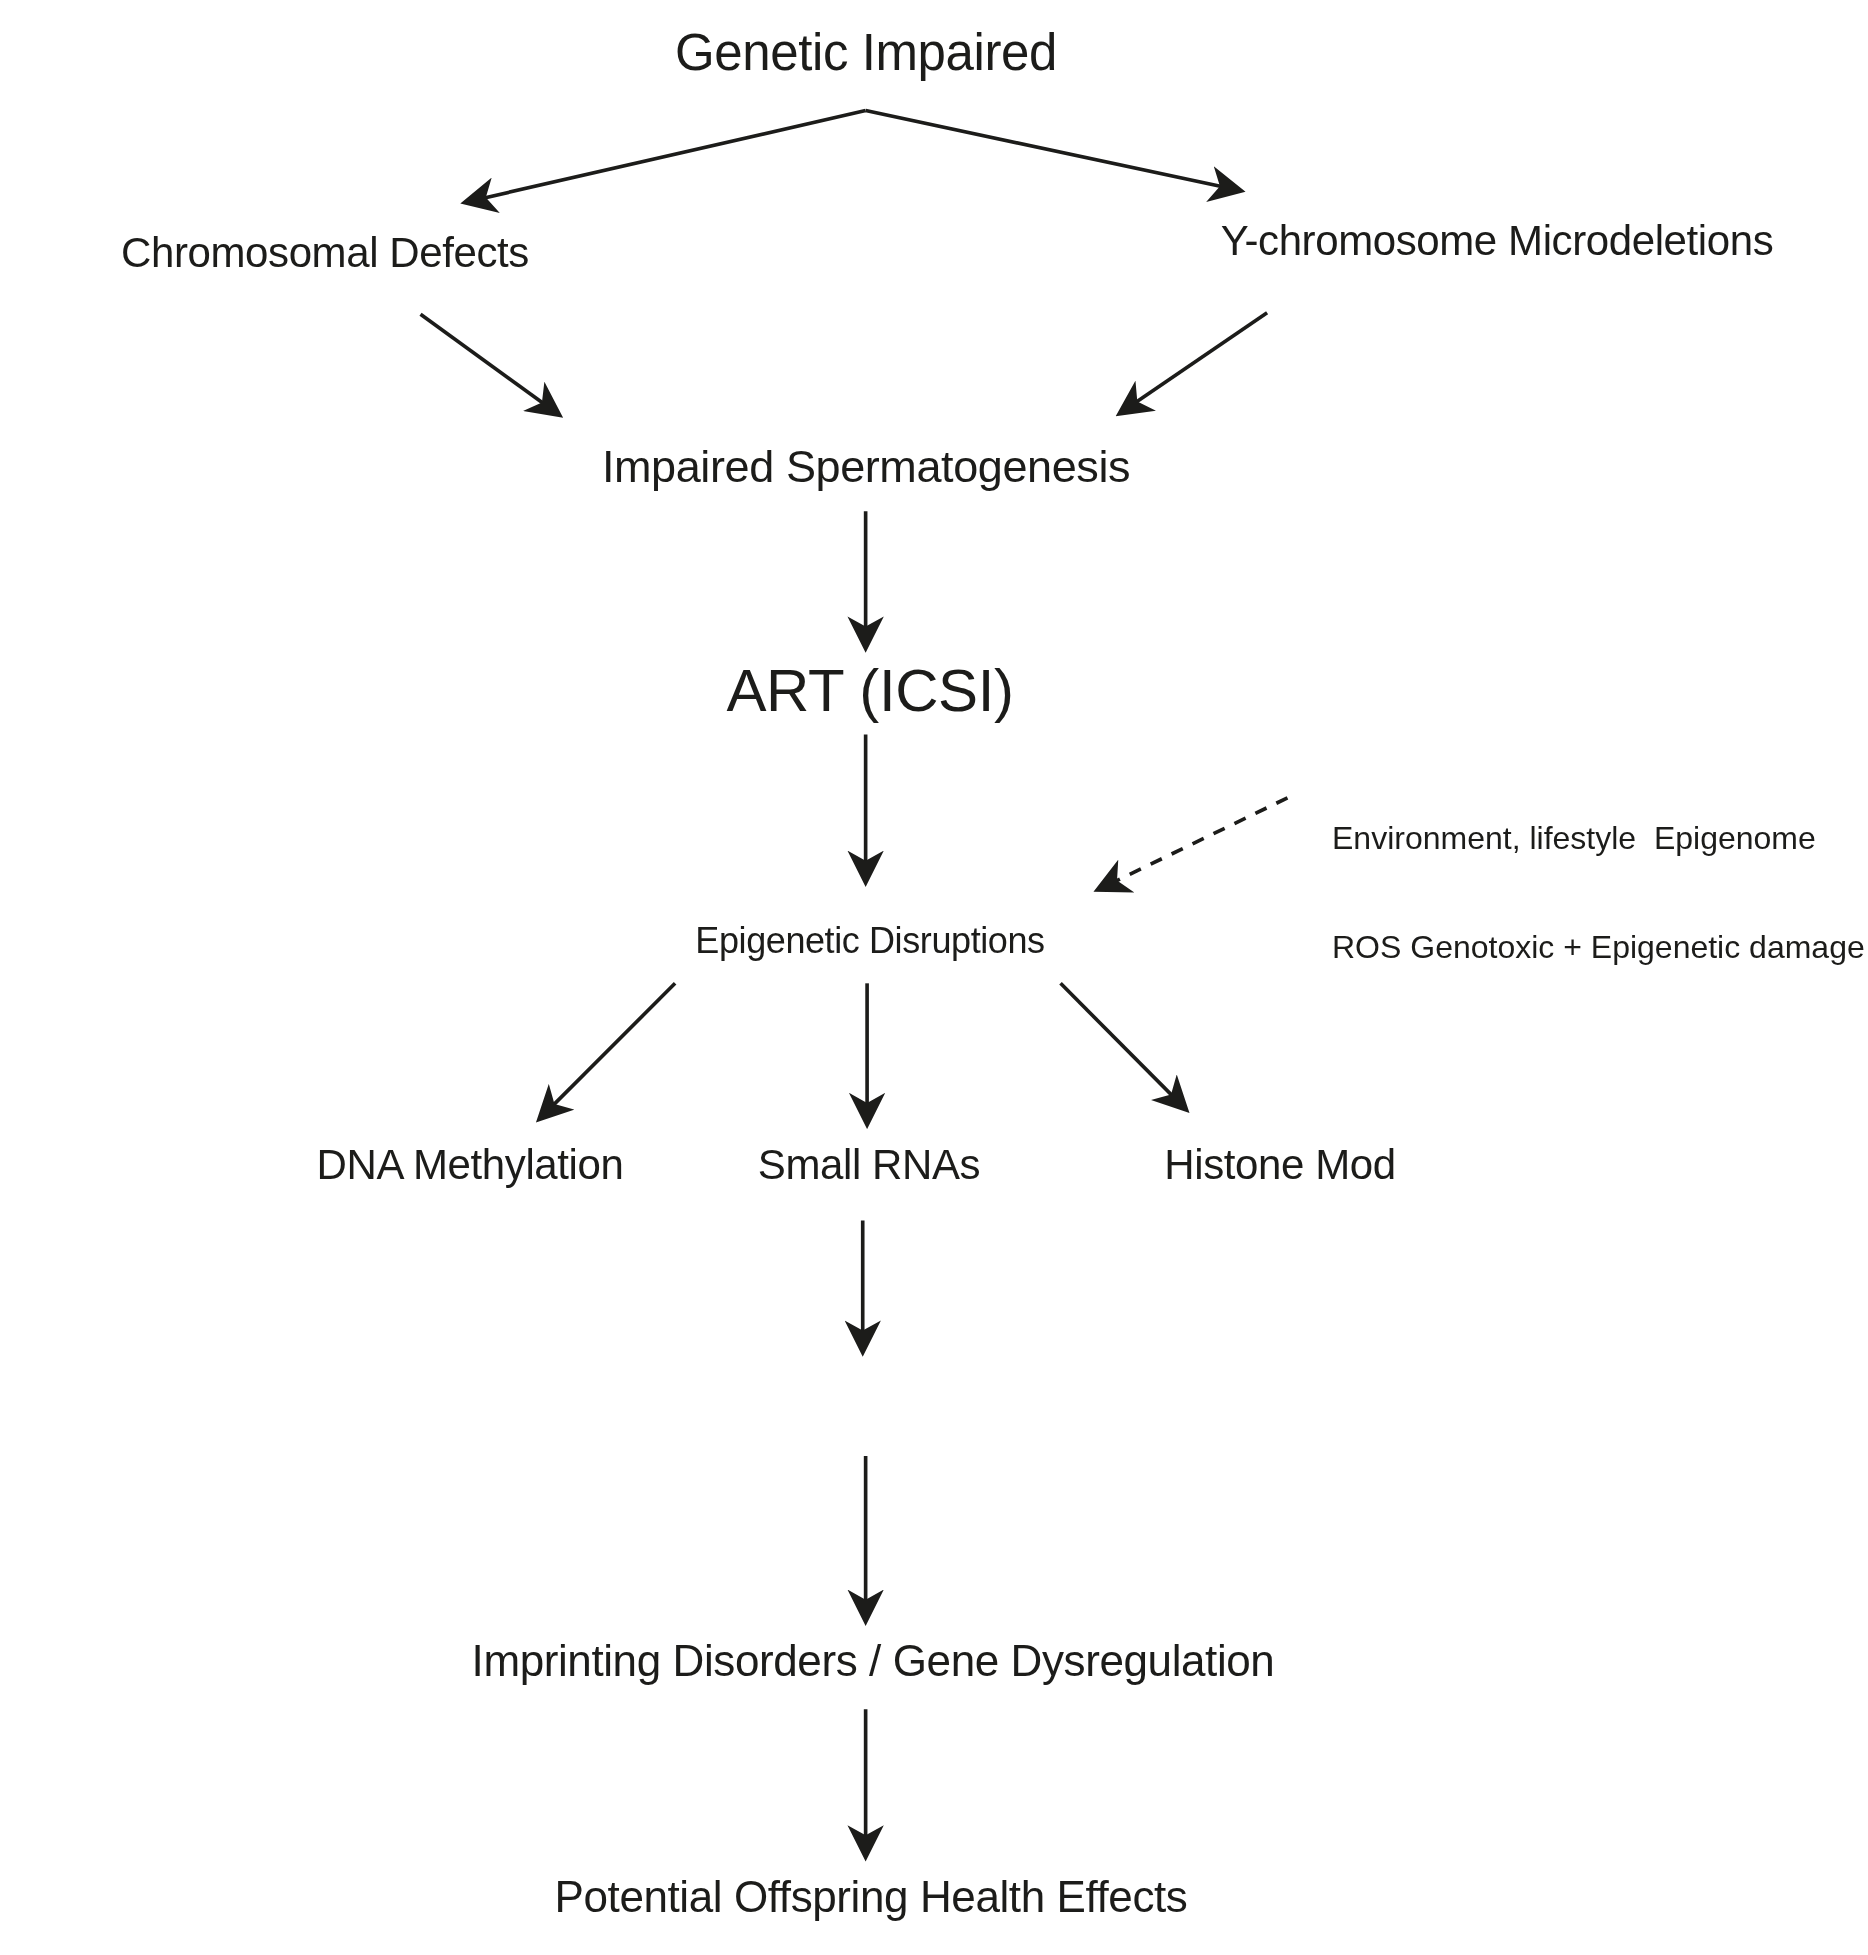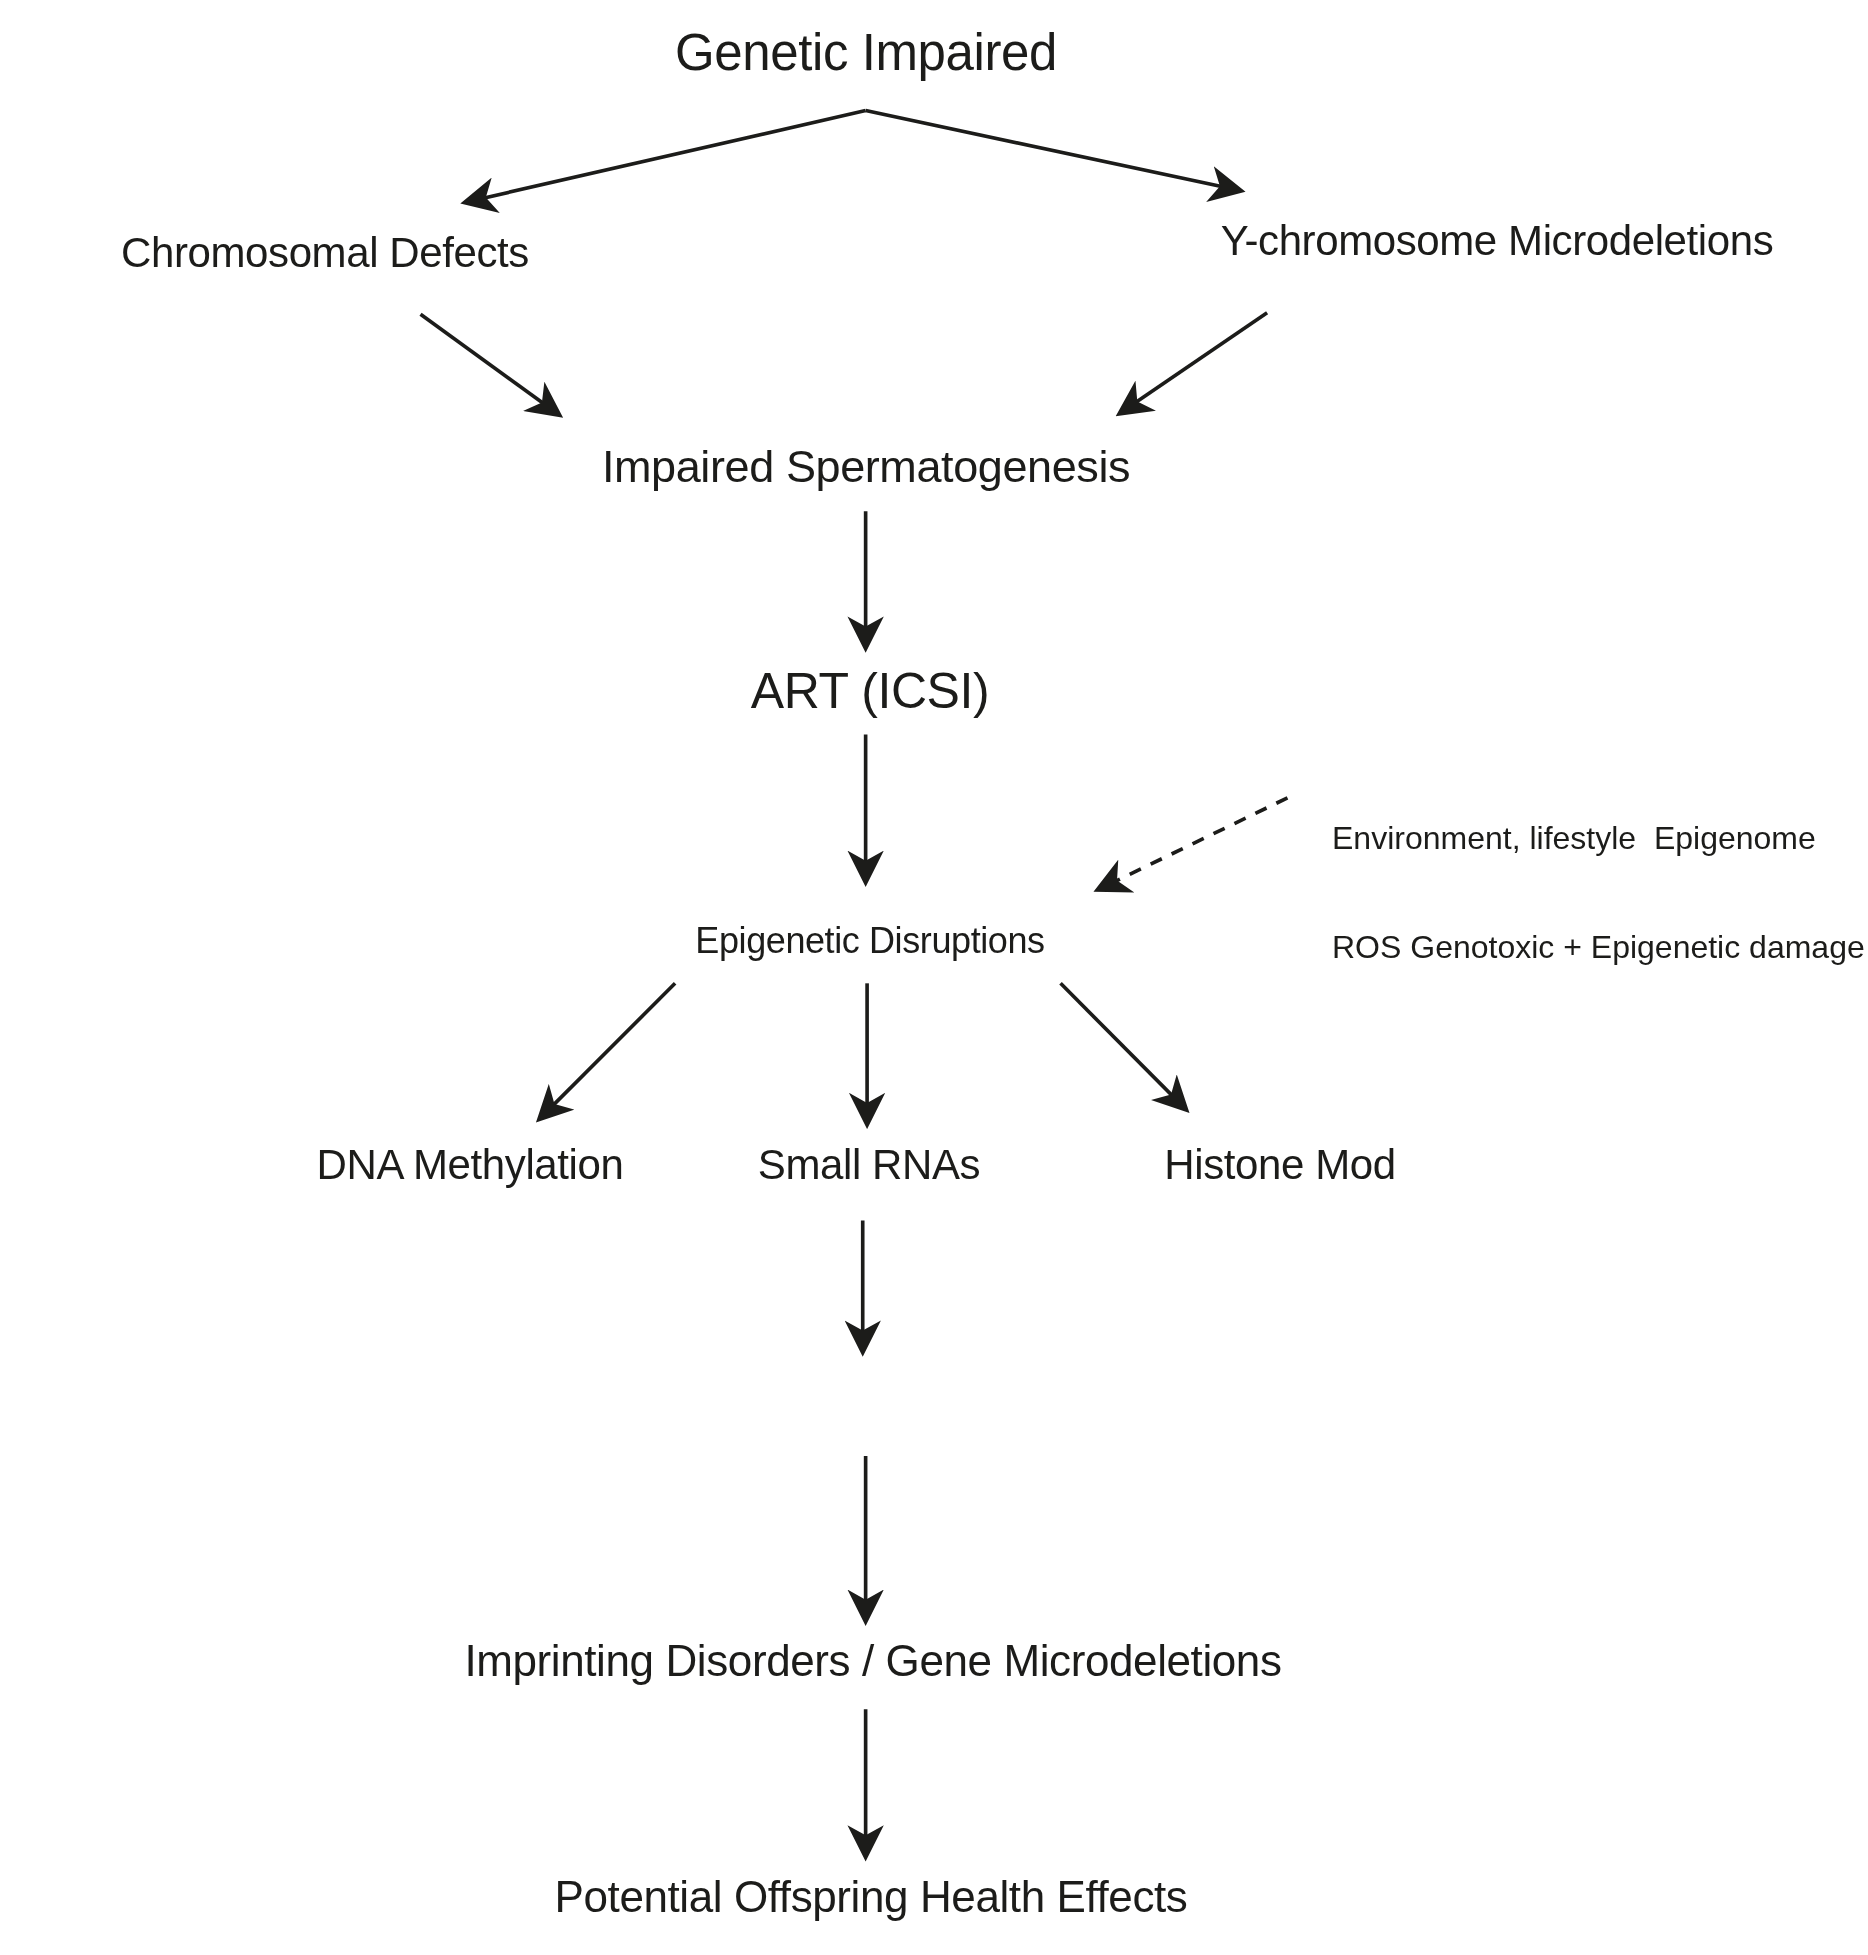--- a/index.html
+++ b/index.html
@@ -67,34 +67,34 @@
   </svg>
 
   <div class="label" style="left:866px; top:52px;  font-size:51px;">Genetic Impaired</div>
 
   <div class="label" style="left:297px;  top:253px; font-size:42px;margin-left:28px;">Chromosomal Defects</div>
 
   <div class="label" style="left:1497px; top:241px; font-size:42px;">Y-chromosome Microdeletions</div>
 
   <div class="label" style="left:866px; top:466px; font-size:45px;">Impaired Spermatogenesis</div>
 
-  <div class="label" style="left:870px; top:691px; font-size:50px;">ART (ICSI)</div>
+  <div class="label" style="left:870px; top:691px; font-size:60px;">ART (ICSI)</div>
 
   <div class="note" style="left:1308px; top:751px; font-size:32px;">
     <div class="note-line">Environment, lifestyle  Epigenome</div>
     <div class="note-line">ROS Genotoxic + Epigenetic damage</div>
   </div>
 
   <div class="label" style="left:870px; top:941px; font-size:36px;">Epigenetic Disruptions</div>
 
   <div class="label" style="left:470px;  top:1165px; font-size:42px;">DNA Methylation</div>
 
   <div class="label" style="left:869px; top:1165px; font-size:42px;">Small RNAs</div>
 
   <div class="label" style="left:1280px; top:1165px; font-size:42px;">Histone Mod</div>
 
 
-  <div class="label" style="left:873px; top:1661px; font-size:44px;">Imprinting Disorders / Gene Microdeletions</div>
+  <div class="label" style="left:873px; top:1661px; font-size:44px;">Imprinting Disorders / Gene Dysregulation</div>
 
   <div class="label" style="left:871px; top:1897px; font-size:44px;">Potential Offspring Health Effects</div>
 
 </div>
 
 
 </body></html>

